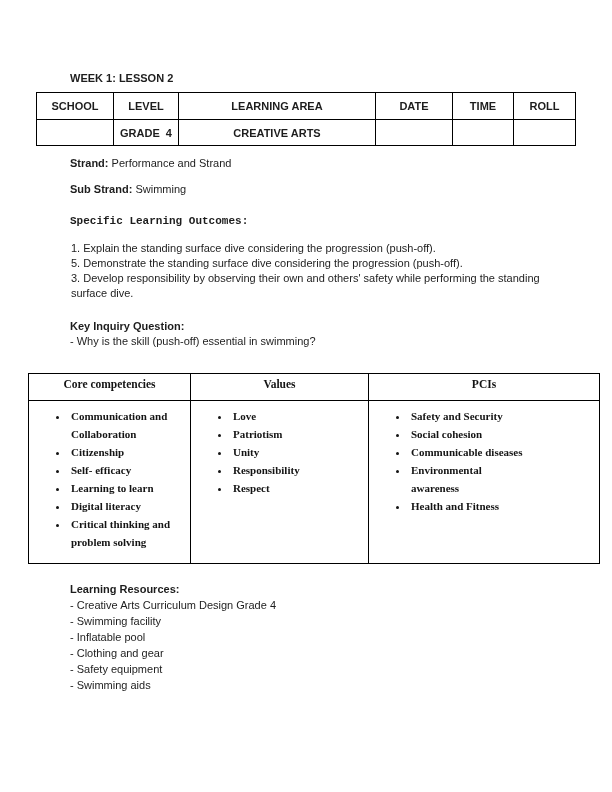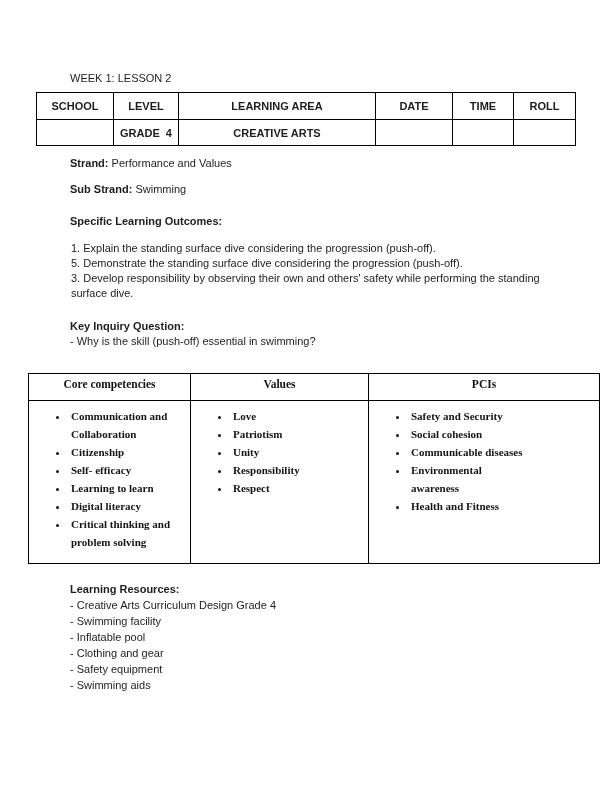--- a/index.html
+++ b/index.html
@@ -8,21 +8,21 @@
     width:612px; height:792px;
     background:#ffffff;
     font-family:"Liberation Sans", sans-serif;
     font-size:11px;
     color:#1d1d1d;
     overflow:hidden;
   }
   .title {
     margin:0;
     padding:72px 0 0 70px;
-    font-weight:normal;
+    font-weight:bold;
     font-size:11px;
   }
   
   table.info {
     border-collapse:collapse;
     table-layout:fixed;
     margin:8px 0 0 36px;
   }
   table.info th, table.info td {
     border:1.5px solid #000;
@@ -35,21 +35,21 @@
     white-space:pre-wrap;
     overflow:hidden;
   }
   table.info tr.hdr  { height:27px; }
   table.info tr.val  { height:26px; }
   
   .kv { margin:0 0 0 70px; line-height:15px; }
   .kv .lbl { font-weight:bold; }
   .strand     { margin-top:10px; }
   .sub-strand { margin-top:11px; }
-  .outcomes-head { margin:17px 0 12px 70px; line-height:15px; font-weight:bold; }
+  .outcomes-head { margin:17px 0 12px 70px; line-height:15px; font-weight:bold;font-family:Liberation Mono, monospace; }
   .outcomes-list { margin:9px 0 0 71px; width:500px; line-height:15px; }
   .inquiry { margin:18px 0 0 70px; line-height:15px; }
   .inquiry .h { font-weight:bold; }
   
   table.comp {
     border-collapse:collapse;
     table-layout:fixed;
     margin:24px 0 0 28px;
     font-family:"Liberation Serif", serif;
     color:#141414;
@@ -110,21 +110,21 @@
       <td>CREATIVE ARTS</td>
       <td></td>
       <td></td>
       <td></td>
     </tr>
   </tbody>
     </table>
 
   <div class="kv strand">
     <span class="lbl">Strand:</span>
-    <span>Performance and Values</span>
+    <span>Performance and Strand</span>
   </div>
 
   <div class="kv sub-strand">
     <span class="lbl">Sub Strand:</span>
     <span>Swimming</span>
   </div>
 
   <div class="outcomes-head">
     <div>Specific Learning Outcomes:</div>
   </div>

